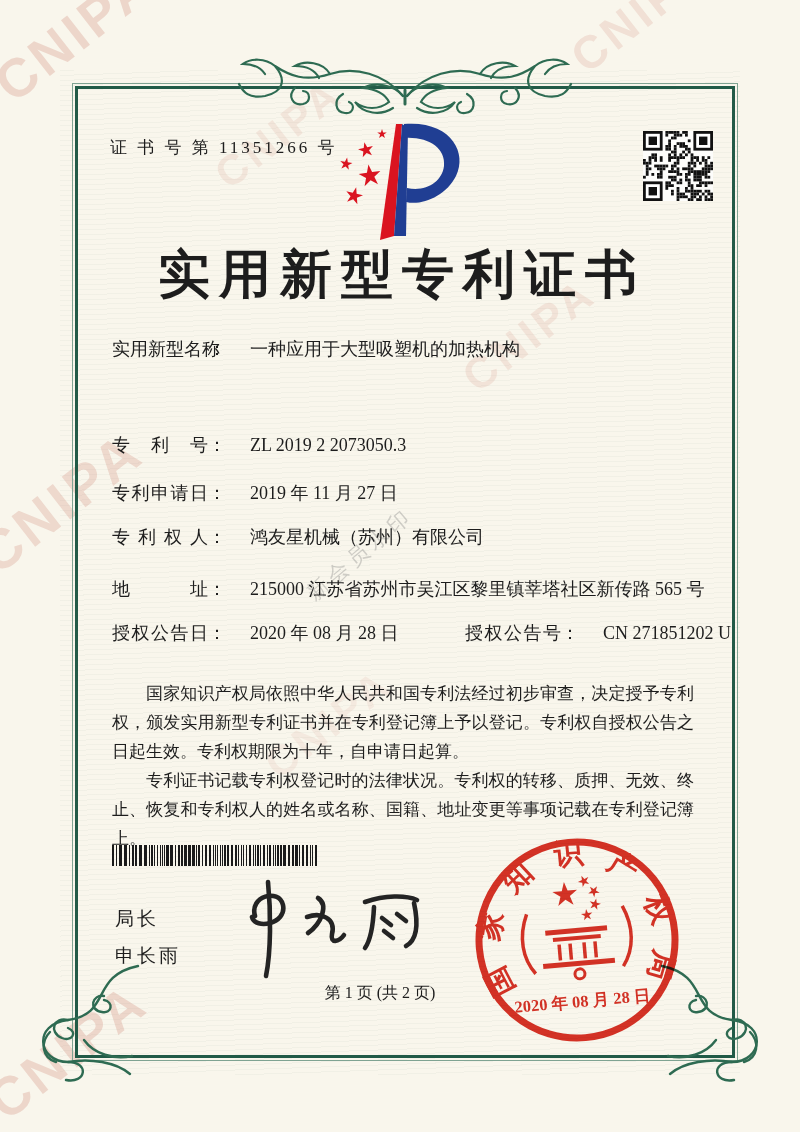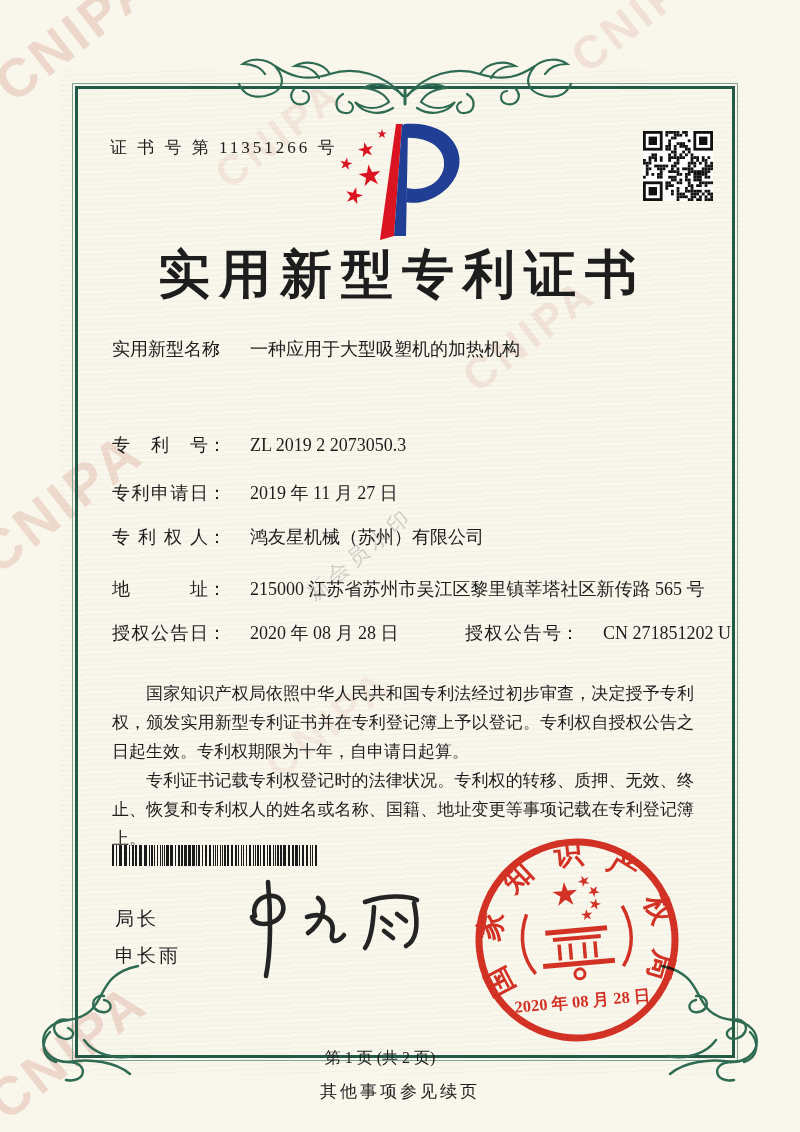--- a/index.html
+++ b/index.html
@@ -43,21 +43,21 @@
   .paras p{margin:0;font-size:17px;line-height:29px;text-align:justify;text-indent:2em;}
 
   .barcode{position:absolute;left:112px;top:845px;z-index:4;}
 
   .signer{position:absolute;left:115px;top:900px;font-size:19px;letter-spacing:3px;
           line-height:37px;z-index:4;}
   .signature{position:absolute;left:215px;top:872px;z-index:4;}
 
   .seal{position:absolute;left:470px;top:833px;z-index:5;mix-blend-mode:multiply;opacity:.95;}
 
-  .page-no{position:absolute;left:75px;top:1048px;width:610px;text-align:center;
+  .page-no{position:absolute;left:75px;top:983px;width:610px;text-align:center;
            font-size:16px;z-index:4;}
   .footer-note{position:absolute;left:0;top:1080px;width:800px;text-align:center;
            font-size:17px;letter-spacing:3px;z-index:4;}
 </style>
 </head>
 <body>
 
 <div class="page">
 
   <div class="texture"></div>
@@ -499,15 +499,14 @@
         <path d="M -48,-30 C -58,-8 -56,14 -44,30" fill="none" stroke="#d6281c" stroke-width="3.5"></path>
         <path d="M 48,-30 C 58,-8 56,14 44,30" fill="none" stroke="#d6281c" stroke-width="3.5"></path>
         <circle cy="34" r="5" fill="none" stroke="#d6281c" stroke-width="3"></circle>
       </g>
       <text y="67" text-anchor="middle" font-size="16.5" font-weight="bold" font-family="'Liberation Serif','DejaVu Serif',serif">2020 年 08 月 28 日</text>
     </g>
   </svg>
 
   <div class="page-no">第 1 页 (共 2 页)</div>
 
-  <div class="footer-note">其他事项参见续页</div>
 
 </div>
 
 </body></html>

